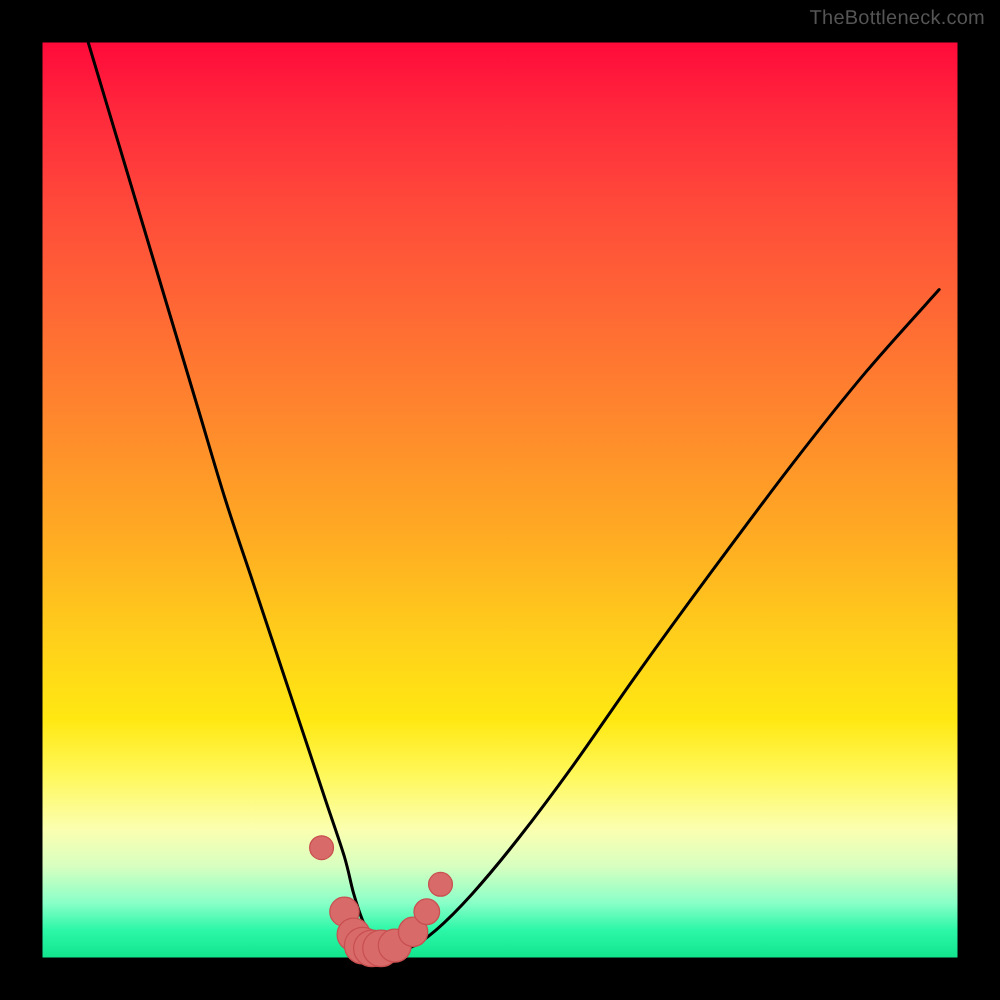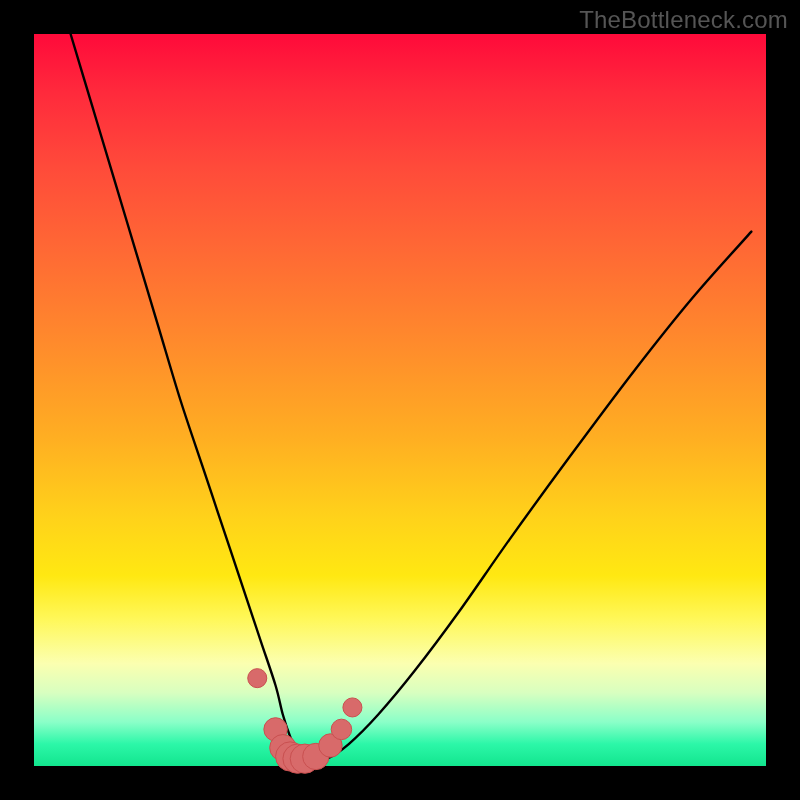--- a/index.html
+++ b/index.html
@@ -38,21 +38,21 @@
       #d8ffc0 90%,
       #8affc8 94%,
       #2cf7a8 97%,
       #12e58e 100%
     );
   }
   .watermark {
     position: absolute;
     top: 6px;
     right: 12px;
-    font-size: 24px;
+    font-size: 16px;
     color: #555;
     letter-spacing: 0.2px;
     font-weight: 400;
   }
   svg.curve {
     position: absolute;
     left: 0;
     top: 0;
     width: 732px;
     height: 732px;

